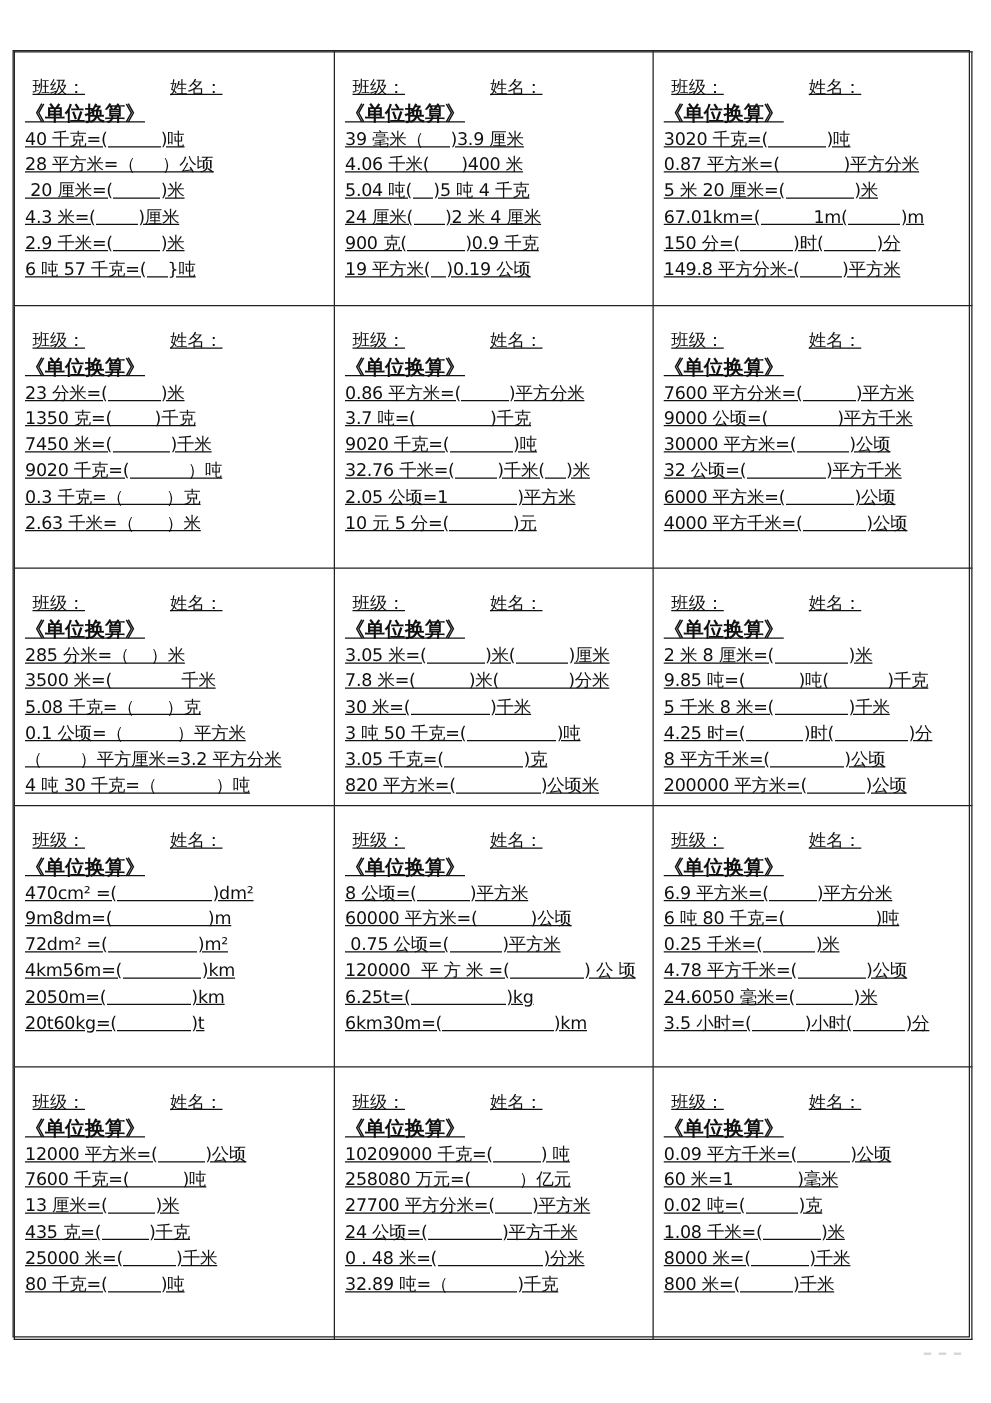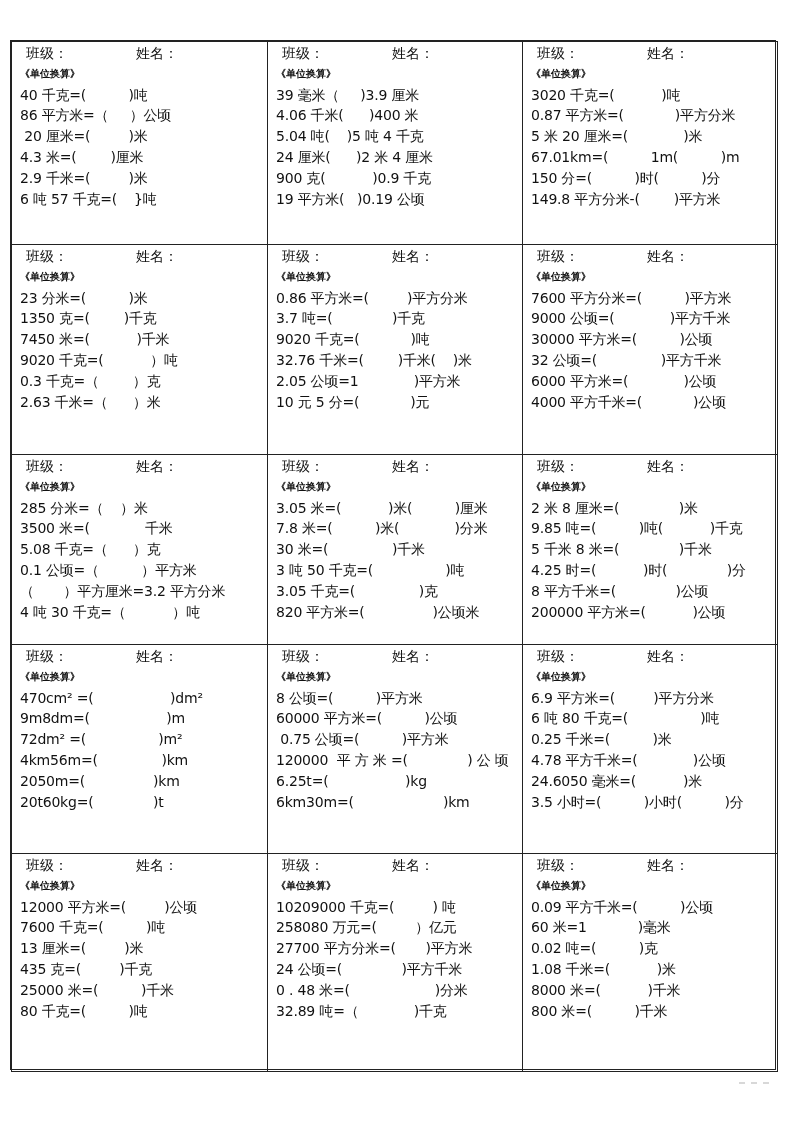--- a/index.html
+++ b/index.html
@@ -2,43 +2,43 @@
 <html><head>
 <meta charset="utf-8">
 <style>
   html, body { margin: 0; padding: 0; background: #ffffff; }
   body { width: 793px; height: 1122px; position: relative; overflow: hidden;
          font-family: "DejaVu Sans", "Liberation Sans", sans-serif; color: #111; }
   .sheet { position: absolute; left: 10px; top: 40px; width: 766px; height: 1030px;
            border: 1.5px solid #222; box-sizing: border-box; }
   table.grid { border-collapse: collapse; width: 100%; height: 100%; table-layout: fixed; }
   table.grid td { border: 1px solid #222; vertical-align: top; padding: 0; }
-  .cell { padding: 1px 0 0 8px; font-size: 14px; line-height: 20.8px; white-space: pre; }
+  .cell { padding: 18px 0 0 8px; font-size: 14px; line-height: 20.8px; white-space: pre; text-decoration: underline; }
   .hdr { display: flex; padding-left: 6px; }
   .hdr .cls { width: 110px; }
   .hdr .name { }
-  .title { font-weight: bold; font-size: 10px; }
+  .title { font-weight: bold; font-size: 16px; }
   .line { letter-spacing: -0.2px; }
   .mark { position: absolute; right: 14px; bottom: 50px; width: 40px; height: 3px; }
   .mark span { display: inline-block; width: 6px; height: 2px; background: #d8d8d8; margin-right: 6px; }
 </style>
 </head>
 <body>
 
 <div class="sheet">
   <table class="grid">
     <colgroup>
         <col style="width:256px">
         <col style="width:255px">
         <col style="width:255px">
       </colgroup>
     <tbody id="grid-body">
         <tr style="height: 203px;">
           <td>
-            <div class="cell"><div class="hdr"><span class="cls">班级：</span><span class="name">姓名：</span></div><div class="title">《单位换算》</div><div class="line">40 千克=(          )吨</div><div class="line">86 平方米=（     ）公顷</div><div class="line"> 20 厘米=(         )米</div><div class="line">4.3 米=(        )厘米</div><div class="line">2.9 千米=(         )米</div><div class="line">6 吨 57 千克=(    }吨</div></div>
+            <div class="cell"><div class="hdr"><span class="cls">班级：</span><span class="name">姓名：</span></div><div class="title">《单位换算》</div><div class="line">40 千克=(          )吨</div><div class="line">28 平方米=（     ）公顷</div><div class="line"> 20 厘米=(         )米</div><div class="line">4.3 米=(        )厘米</div><div class="line">2.9 千米=(         )米</div><div class="line">6 吨 57 千克=(    }吨</div></div>
           </td>
           <td>
             <div class="cell"><div class="hdr"><span class="cls">班级：</span><span class="name">姓名：</span></div><div class="title">《单位换算》</div><div class="line">39 毫米（     )3.9 厘米</div><div class="line">4.06 千米(      )400 米</div><div class="line">5.04 吨(    )5 吨 4 千克</div><div class="line">24 厘米(      )2 米 4 厘米</div><div class="line">900 克(           )0.9 千克</div><div class="line">19 平方米(   )0.19 公顷</div></div>
           </td>
           <td>
             <div class="cell"><div class="hdr"><span class="cls">班级：</span><span class="name">姓名：</span></div><div class="title">《单位换算》</div><div class="line">3020 千克=(           )吨</div><div class="line">0.87 平方米=(            )平方分米</div><div class="line">5 米 20 厘米=(             )米</div><div class="line">67.01km=(          1m(          )m</div><div class="line">150 分=(          )时(          )分</div><div class="line">149.8 平方分米-(        )平方米</div></div>
           </td>
         </tr>
         <tr style="height: 210px;">
           <td>

